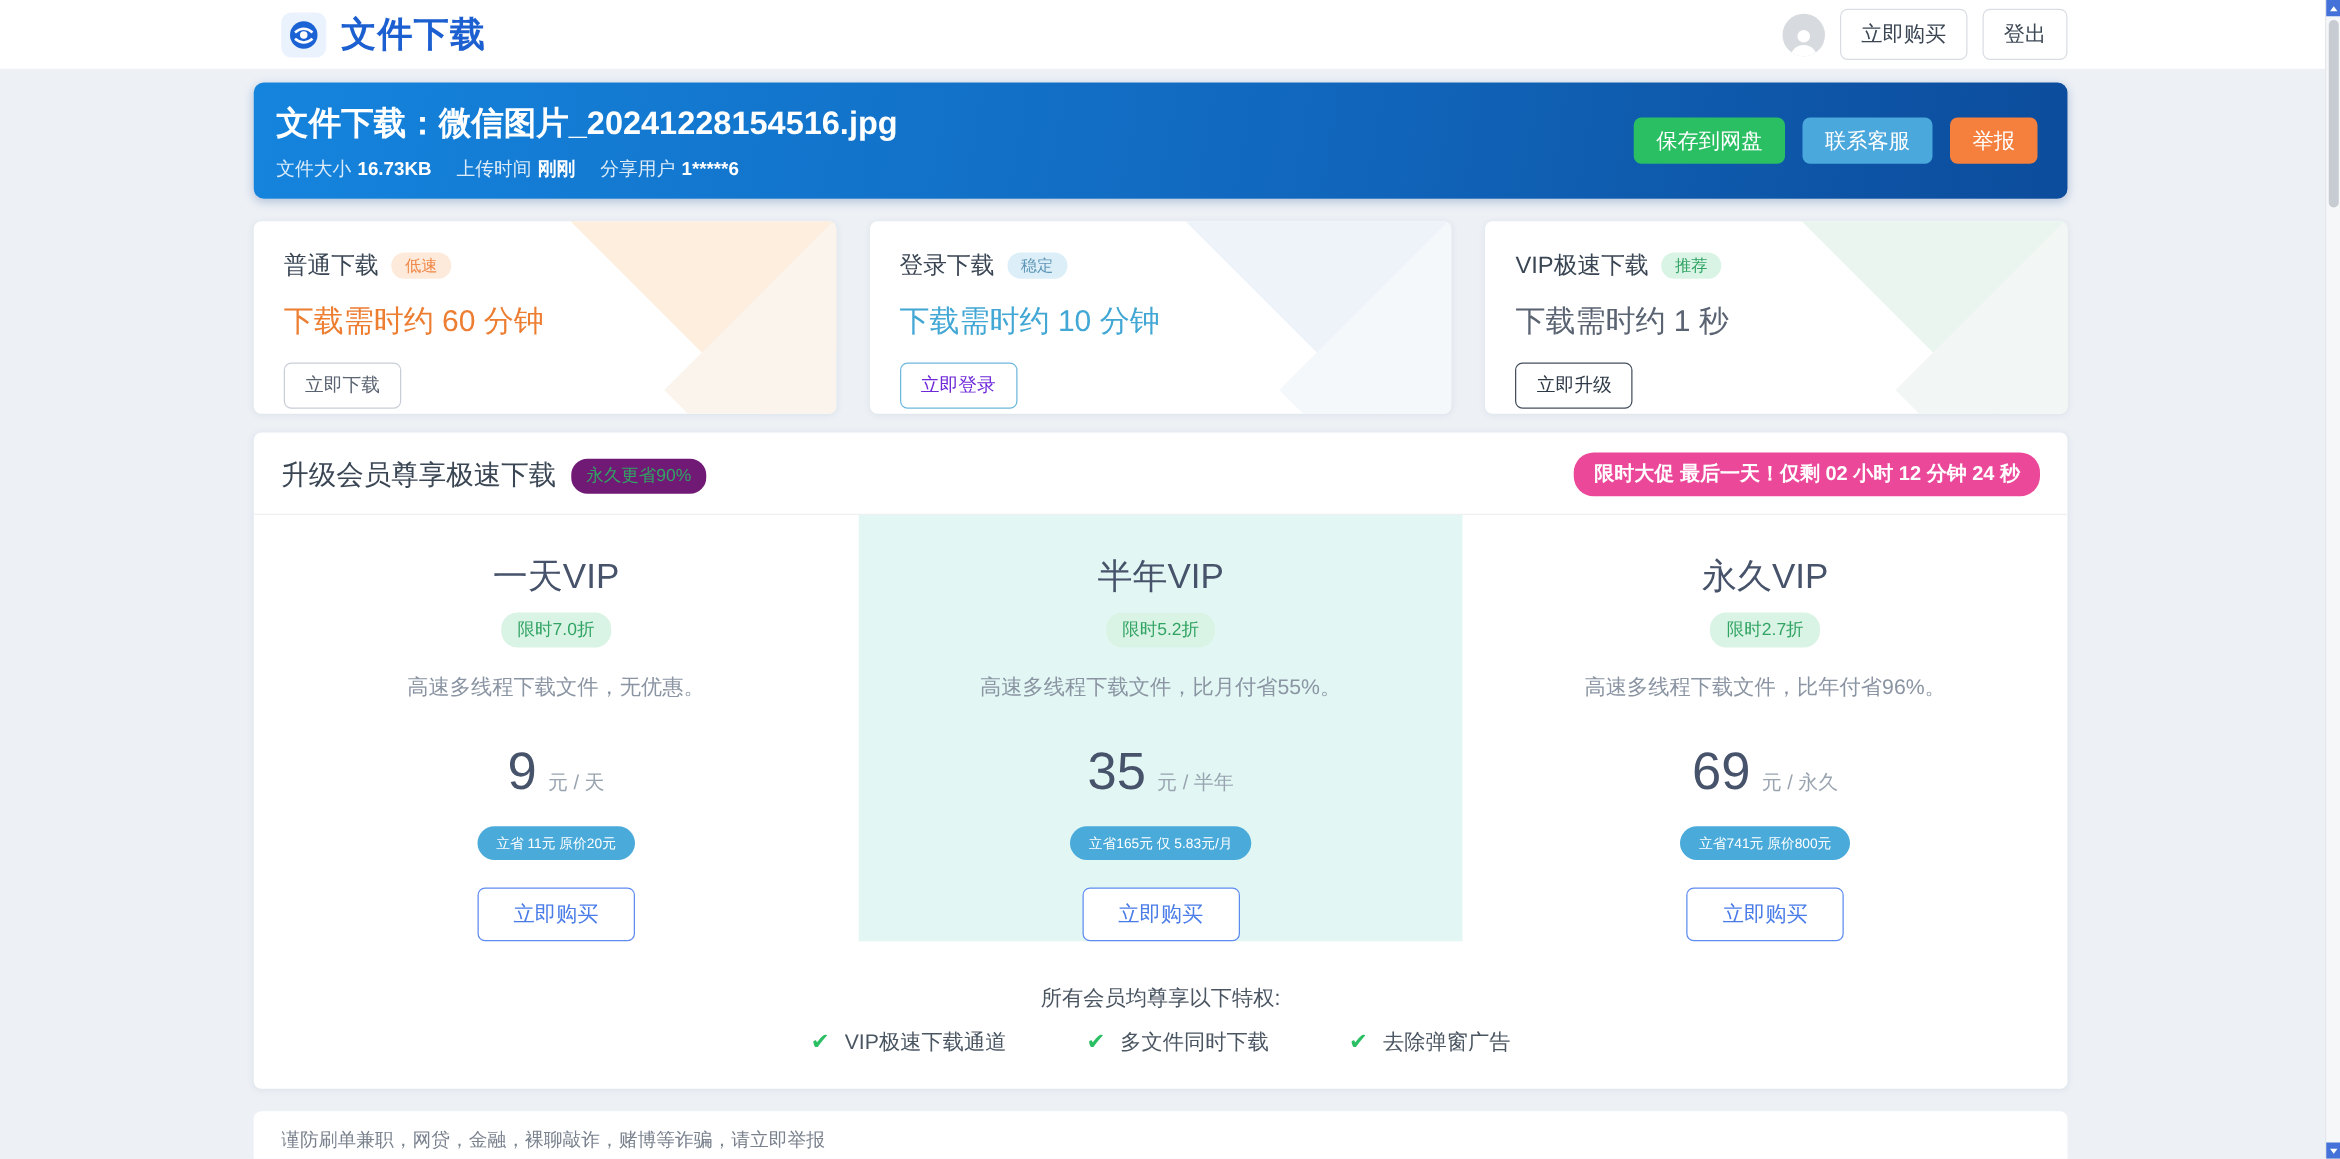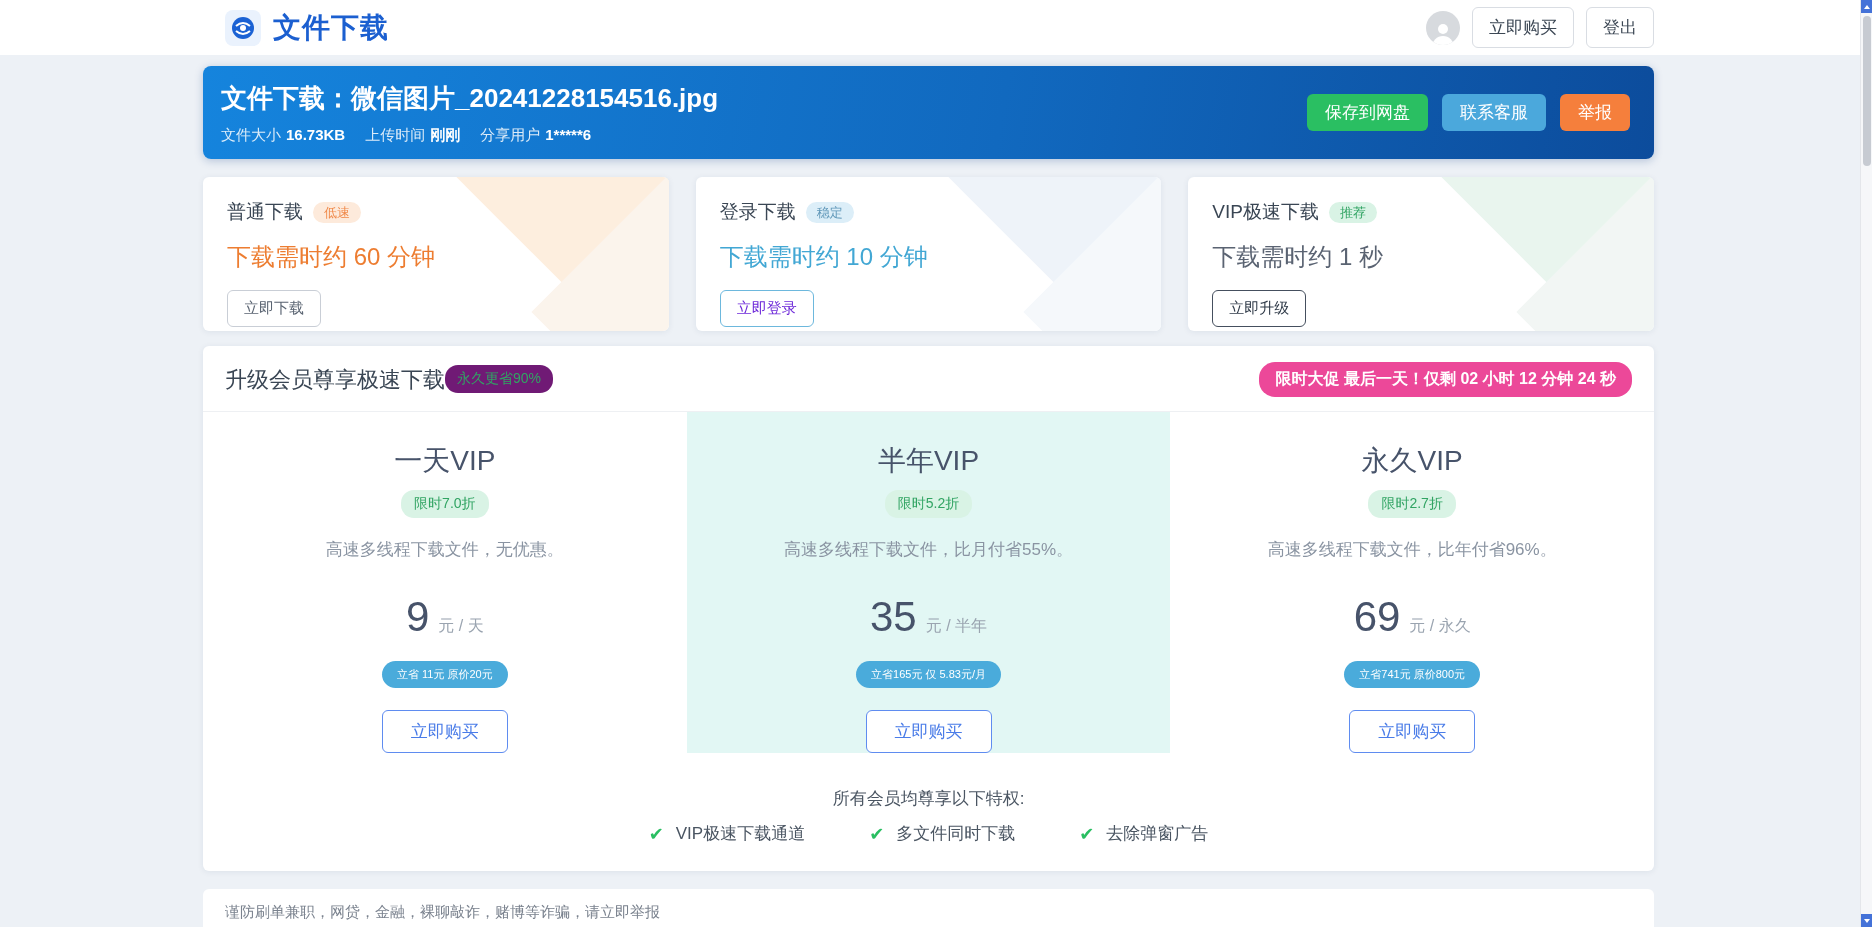--- a/index.html
+++ b/index.html
@@ -57,21 +57,21 @@
   .hl-cyan { color:#42a7d4; }
   .hl-dark { color:#5a6372; }
   .dbtn { margin-top:17px; position:relative; z-index:1; background:#fff; border-radius:6px; padding:8px 16px; font-size:15px; cursor:pointer; font-family:inherit; }
   .dbtn-normal { border:1px solid #c9ced6; color:#5a6472; }
   .dbtn-login { border:1px solid #6db8dd; color:#6d28d9; }
   .dbtn-upgrade { border:1px solid #454f5e; color:#2f3a48; }
 
   
   .vip { margin-top:15px; background:#fff; border-radius:6px; box-shadow:0 1px 6px rgba(30,50,90,.08); padding-bottom:26px; }
   .vip-head { display:flex; align-items:center; justify-content:space-between; padding:16px 22px 14px 22px; }
-  .vip-head-left { display:flex; align-items:flex-start; }
+  .vip-head-left { display:flex; align-items:flex-end; gap:12px; }
   .vip-title { font-size:22px; color:#3a4654; }
   .pill-save90 { background:#701a75; color:#31a463; font-size:14px; border-radius:13px; padding:5px 12px; }
   .countdown { background:#ec4899; color:#fff; font-size:16px; font-weight:bold; border-radius:16px; padding:7px 16px; }
   .plan-row { display:flex; border-top:1px solid #eef0f3; }
   .plan { flex:1; min-height:333px; text-align:center; padding-top:30px; }
   .plan.highlight { background:#e2f7f4; }
   .plan-name { font-size:28px; color:#47536a; }
   .plan-discount { margin-top:10px; display:inline-block; background:#d9f3e5; color:#31a463; font-size:14px; border-radius:13px; padding:5px 13px; }
   .plan-desc { margin-top:20px; font-size:17px; color:#8a94a2; }
   .plan-price { margin-top:32px; display:flex; align-items:baseline; justify-content:center; gap:9px; }

